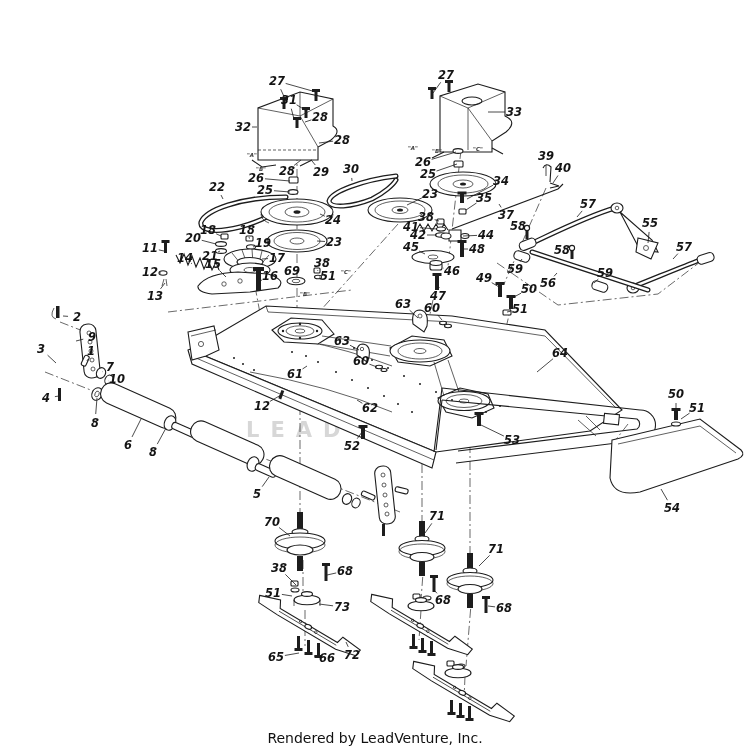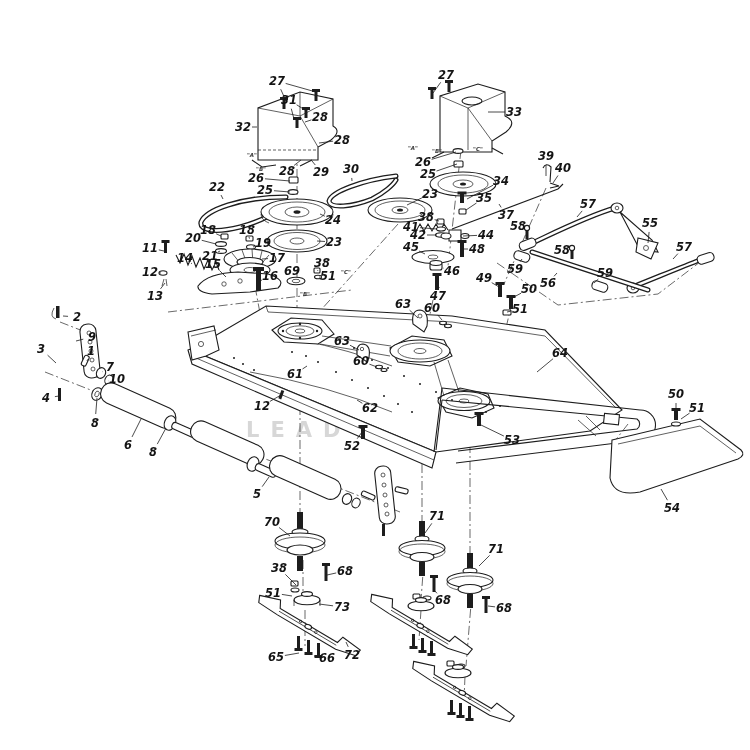--- a/index.html
+++ b/index.html
@@ -626,13 +626,14 @@
         <text x="252" y="157" class="refmark">"A"</text>
         <text x="261" y="171" class="refmark">"B"</text>
         <text x="413" y="150" class="refmark">"A"</text>
         <text x="437" y="153" class="refmark">"B"</text>
         <text x="478" y="151" class="refmark">"C"</text>
         <text x="305" y="296" class="refmark">"B"</text>
         <text x="346" y="274" class="refmark">"C"</text>
       </g>
 </svg>
 
+<div class="footer">Rendered by LeadVenture, Inc.</div>
 </div>
 
 </body></html>

